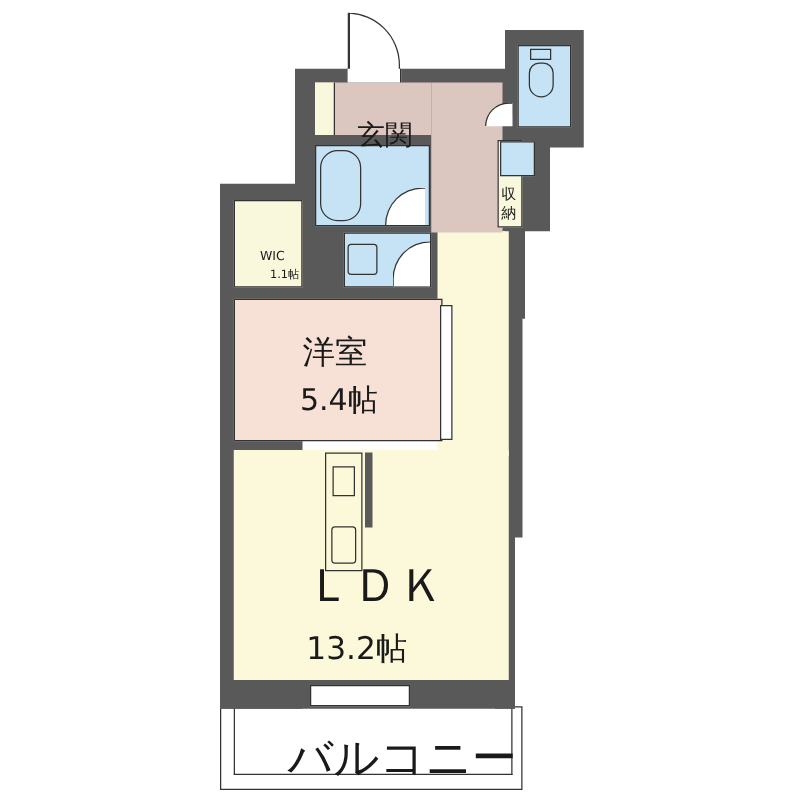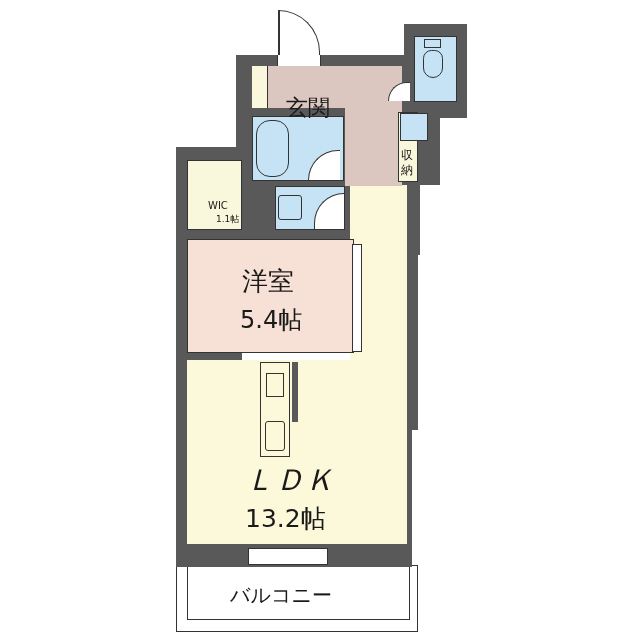--- a/index.html
+++ b/index.html
@@ -68,16 +68,16 @@
   <div class="abs" style="left:248px;top:548px;width:80px;height:17px;background:#fff;border:1px solid #333;"></div>
   <div class="abs" style="left:352px;top:244px;width:10px;height:108px;background:#fff;border:1px solid #333;"></div>
 
   <div class="lbl" style="left:286px;top:74px;font-size:22px;margin-top:19px;">玄関</div>
   <div class="lbl" style="left:401px;top:147px;font-size:12px;">収</div>
   <div class="lbl" style="left:401px;top:162px;font-size:12px;">納</div>
   <div class="lbl" style="left:208px;top:200px;font-size:10px;">WIC</div>
   <div class="lbl" style="left:216px;top:213px;font-size:9px;text-align:right;">1.1帖</div>
   <div class="lbl" style="left:242px;top:264px;font-size:26px;">洋室</div>
   <div class="lbl" style="left:240px;top:304px;font-size:24px;">5.4帖</div>
-  <div class="lbl" style="left:245px;top:460px;font-size:30px;font-style:italic;">ＬＤＫ</div>
+  <div class="lbl" style="left:245px;top:444px;font-size:37px;">ＬＤＫ</div>
   <div class="lbl" style="left:245px;top:502px;font-size:25px;text-align:right;">13.2帖</div>
-  <div class="lbl" style="left:230px;top:582px;font-size:20px;text-align:right;">バルコニー</div>
+  <div class="lbl" style="left:230px;top:582px;font-size:36px;text-align:right;">バルコニー</div>
 </div>
 
 </body></html>

